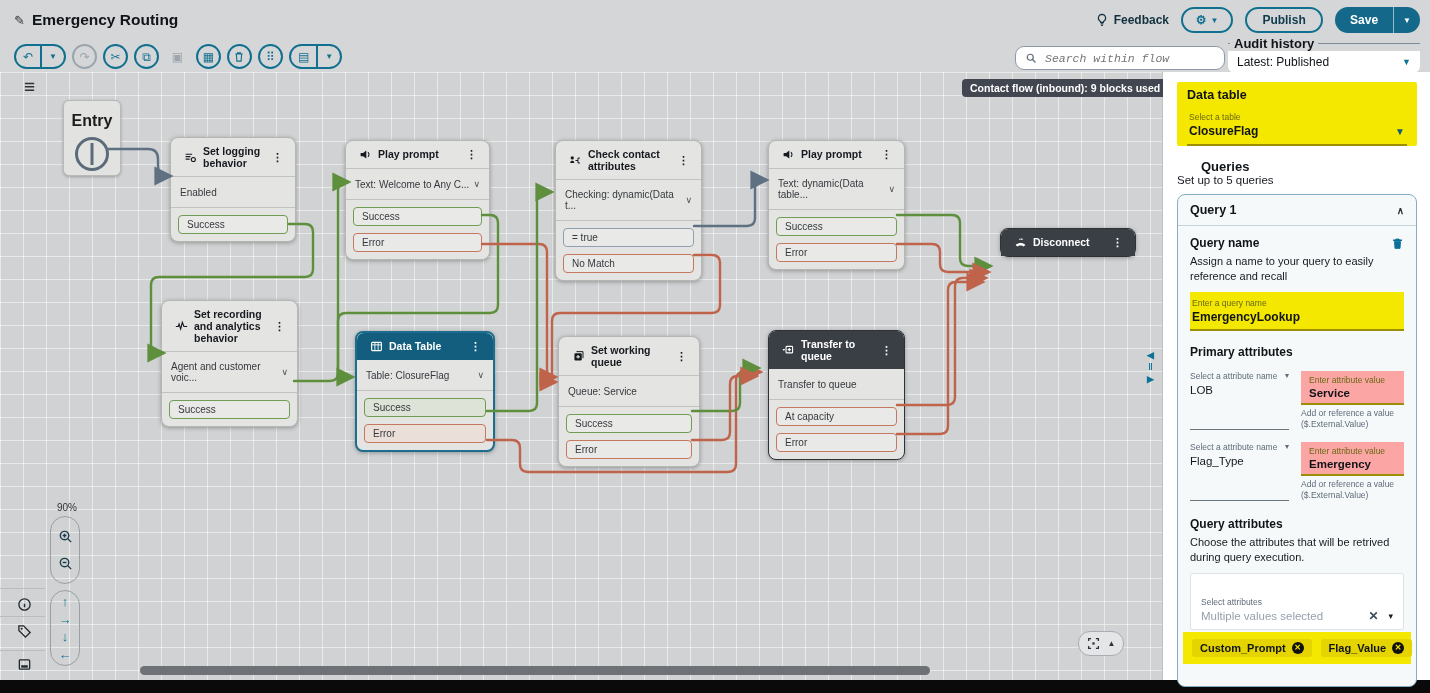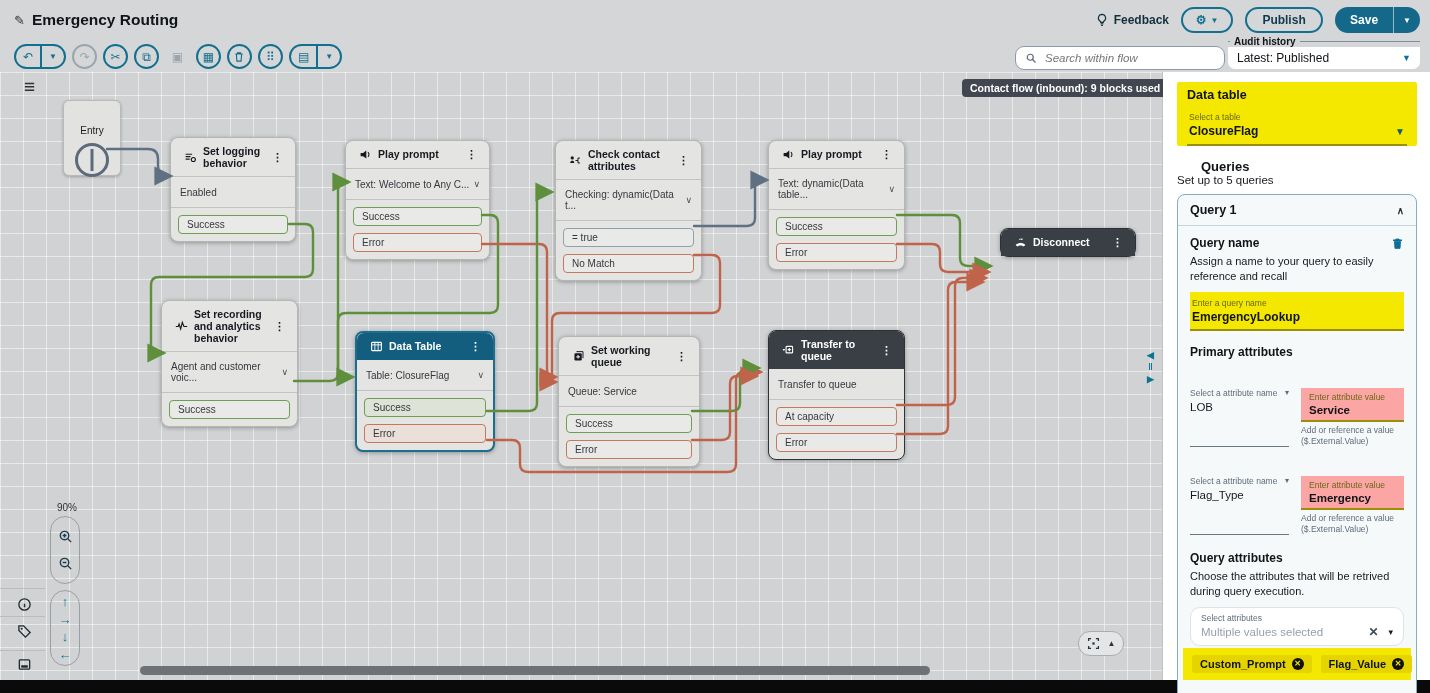--- a/index.html
+++ b/index.html
@@ -23,25 +23,25 @@
   .toolrow{position:absolute;left:0;top:40px;width:1430px;height:32px;background:#d5d6d7;}
   .tools{position:absolute;left:14px;top:4px;display:flex;align-items:center;gap:6px;}
   .tbtn{width:25px;height:25px;border:2px solid #11708f;border-radius:50%;display:flex;align-items:center;justify-content:center;font-size:12px;color:#11708f;background:transparent;box-sizing:border-box;}
   .tbtn.dis{border-color:#9aa5ad;color:#9aa5ad;}
   .tbtn.noring{border-color:transparent;color:#9aa5ad;}
   .tgroup{display:flex;align-items:center;height:25px;border:2px solid #11708f;border-radius:14px;box-sizing:border-box;color:#11708f;overflow:hidden;}
   .tgroup .seg{padding:0 7px;font-size:12px;display:flex;align-items:center;height:100%;}
   .tgroup .seg+.seg{border-left:2px solid #11708f;font-size:8px;}
 
   .searchbox{position:absolute;left:1015px;top:46px;width:210px;height:24px;background:#fff;border:1.5px solid #8d99a8;border-radius:9px;display:flex;align-items:center;gap:6px;padding:0 9px;box-sizing:border-box;}
-  .searchbox input{border:none;outline:none;flex:1;font-size:11.5px;font-style:italic;color:#5f6b7a;background:transparent;font-family:Liberation Sans, sans-serif;}
+  .searchbox input{border:none;outline:none;flex:1;font-size:11.5px;font-style:italic;color:#5f6b7a;background:transparent;font-family:Liberation Mono, monospace;}
 
   .audit{position:absolute;left:1228px;top:36px;width:192px;}
   .audit fieldset{border:none;border-top:1.5px solid #7f8b99;margin:0;padding:0;}
-  .audit legend{font-size:10px;font-weight:bold;color:#101418;padding:0 4px;margin-left:2px;}
+  .audit legend{font-size:13px;font-weight:bold;color:#101418;padding:0 4px;margin-left:2px;}
   .audit-box{background:#fff;border-radius:0 0 7px 7px;height:22px;display:flex;align-items:center;justify-content:space-between;padding:0 9px;font-size:12px;color:#101418;}
   .audit-box .caret{color:#0d7396;font-size:9px;}
 
   
   .canvas{position:absolute;left:0;top:72px;width:1163px;height:608px;background:#d0d2d3;background-image:linear-gradient(rgba(255,255,255,.5) 1px,transparent 1px),linear-gradient(90deg,rgba(255,255,255,.5) 1px,transparent 1px);background-size:23px 23px;border-right:1px solid #bfc3c5;box-sizing:border-box;}
   .hamburger{position:absolute;left:24px;top:76px;font-size:19px;color:#2d3338;z-index:4;}
   .badge{position:absolute;left:962px;top:79px;height:18px;padding:0 8px;background:#424650;border-radius:4px;color:#fff;font-size:10.5px;font-weight:bold;display:flex;align-items:center;z-index:4;}
 
   .zoomlevel{position:absolute;left:57px;top:502px;font-size:10px;color:#333;z-index:4;}
   .vpill{position:absolute;width:30px;border:1.5px solid #9aa0a4;border-radius:15px;display:flex;flex-direction:column;align-items:center;justify-content:space-evenly;box-sizing:border-box;z-index:4;}
@@ -53,21 +53,21 @@
   .rail-ico{position:absolute;left:17px;color:#23292e;z-index:4;}
 
   .scrollbar{position:absolute;left:140px;top:666px;width:790px;height:9px;border-radius:5px;background:#6e7276;z-index:4;}
   .fitpill{position:absolute;left:1078px;top:631px;width:46px;height:25px;border:1.5px solid #a7adb2;background:#e3e5e6;border-radius:12px;display:flex;align-items:center;justify-content:center;gap:8px;color:#2d3338;box-sizing:border-box;z-index:4;}
   .fitpill .tri{font-size:8px;}
 
   .splitctl{position:absolute;left:1147px;top:350px;display:flex;flex-direction:column;align-items:center;gap:2px;color:#0d7396;font-size:9px;font-weight:bold;z-index:5;}
 
   
   .entry{position:absolute;left:63px;top:100px;width:58px;height:76px;background:#e2e2e0;border:1px solid #b9b9b7;border-radius:6px;box-shadow:0 1px 3px rgba(0,0,0,.25);text-align:center;z-index:2;box-sizing:border-box;}
-  .entry-label{font-size:10px;font-weight:normal;color:#1c1c1c;margin-top:24px;}
+  .entry-label{font-size:16px;font-weight:bold;color:#1c1c1c;margin-top:11px;}
   .entry-circle{width:28px;height:28px;border:3px solid #5c6b7a;border-radius:50%;margin:7px auto 0;position:relative;background:#e2e2e0;}
   .entry-circle:after{content:"";position:absolute;left:50%;top:3px;bottom:3px;width:3px;background:#5c6b7a;transform:translateX(-50%);}
 
   .block{position:absolute;background:#e4e4e2;border:1px solid #b6b6b4;border-radius:8px;box-shadow:0 1px 4px rgba(0,0,0,.3);z-index:2;box-sizing:border-box;}
   .bh{display:flex;align-items:center;gap:6px;padding:7px 12px;font-size:10.5px;font-weight:bold;color:#16191f;border-bottom:1px solid #c2c2c0;line-height:1.15;border-radius:7px 7px 0 0;}
   .bh .btitle{flex:1;}
   .bh .bicon{display:flex;width:14px;justify-content:center;color:#16191f;}
   .bh .bicon svg{width:13px;height:13px;}
   .bmenu{font-weight:bold;font-size:11px;}
   .bparam{display:flex;justify-content:space-between;align-items:center;padding:9px 9px;font-size:10px;color:#35393d;border-bottom:1px solid #c2c2c0;min-height:12px;}
@@ -105,30 +105,30 @@
   .sec-sub{font-size:11.5px;color:#16191f;margin-top:0;}
   .qcard{margin-top:8px;border:1px solid #85aec4;border-radius:8px;background:#f5f9fa;overflow:hidden;}
   .qhead{display:flex;justify-content:space-between;align-items:center;padding:8px 12px;border-bottom:1px solid #c6d4db;font-size:12.5px;font-weight:bold;color:#101418;}
   .qhead .chev{font-size:10px;color:#333;}
   .qbody{padding:10px 12px 12px 12px;}
   .rowflex{display:flex;justify-content:space-between;align-items:center;}
   .lbl-b{font-size:12px;font-weight:bold;color:#101418;}
   .desc{font-size:11px;line-height:1.35;color:#16191f;margin-top:4px;}
   .y-input{background:#f4e700;margin-top:8px;padding:6px 10px 5px 2px;border-bottom:2.5px solid #9c8f06;}
   .y-input .f-value{font-size:12px;font-weight:bold;color:#101418;margin-top:2px;}
-  .attr-row{display:flex;gap:12px;margin-top:29px;}
+  .attr-row{display:flex;gap:12px;margin-top:12px;}
   .attr-name-field{width:100px;border-bottom:1.5px solid #69767e;padding-bottom:4px;}
   .attr-name-field .lblrow{display:flex;justify-content:space-between;align-items:flex-start;}
   .attr-name-field .f-caret{font-size:8px;color:#5f6b7a;}
   .attr-name-field .f-value{font-size:11.5px;color:#16191f;margin-top:3px;}
   .attr-value-col{width:104px;}
   .y-mini{background:#fca5a5;padding:4px 8px 4px 8px;border-bottom:2.5px solid #9c8f06;}
   .y-mini .f-value{font-size:11.5px;font-weight:bold;color:#101418;margin-top:2px;}
   .f-helper{font-size:8.5px;color:#5f6b7a;line-height:1.3;margin-top:3px;}
-  .selbox{margin-top:8px;background:#fff;border:1px solid #dfe3e5;border-radius:10px;padding:5px 10px 6px 10px;}
+  .selbox{margin-top:8px;background:#fff;border:1px solid #dfe3e5;border-radius:2px;padding:23px 10px 6px 10px;}
   .selbox .prow{display:flex;justify-content:space-between;align-items:center;margin-top:2px;}
   .selbox .placeholder{font-size:11.5px;color:#95a0ad;}
   .selbox .icons{display:flex;gap:10px;align-items:center;}
   .selbox .x{font-size:12px;color:#3f4b57;font-weight:bold;}
   .selbox .caret{font-size:9px;color:#16191f;}
   .chipband{margin:2px -7px 0 -7px;background:#f4e700;padding:7px 9px;display:flex;gap:9px;}
   .chip{background:#e5d400;border-radius:3px;padding:3px 8px;font-size:11px;font-weight:bold;color:#101418;display:flex;align-items:center;gap:6px;}
   .chipx{width:12px;height:12px;border-radius:50%;background:#101010;color:#f4e700;font-size:8px;display:flex;align-items:center;justify-content:center;}
   .addquery{margin-top:13px;font-size:12.5px;font-weight:bold;color:#0a739c;}
 

